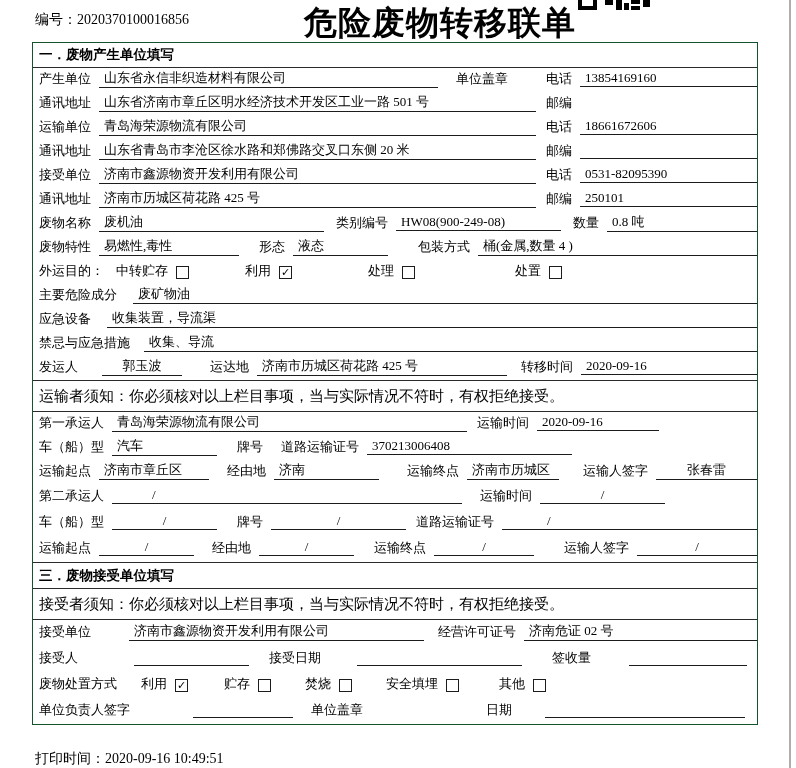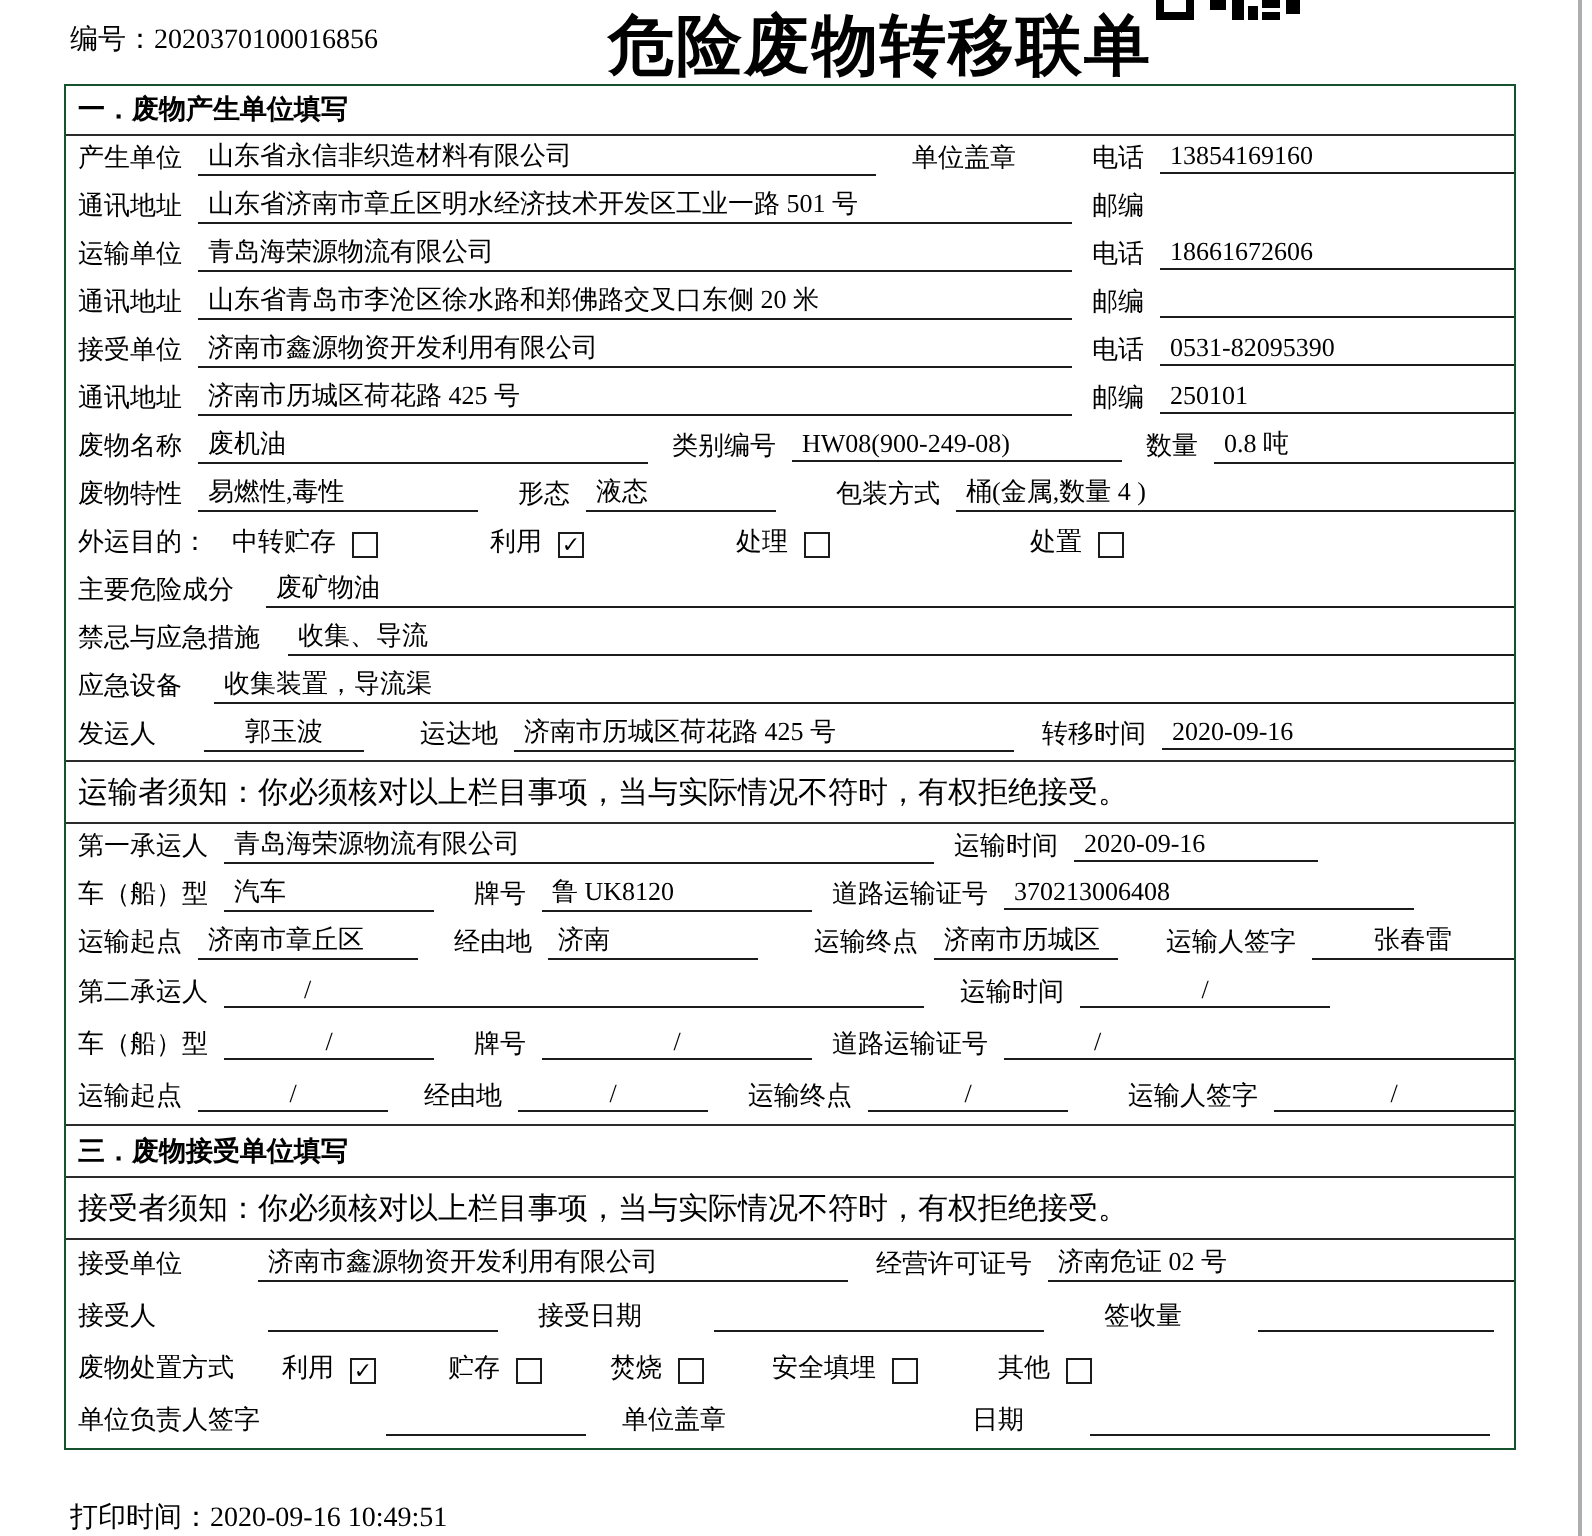--- a/index.html
+++ b/index.html
@@ -158,27 +158,27 @@
           <span class="cb"></span>
         </span>
       </div>
 
       <div class="row">
         <span class="lbl" style="margin-right:16px">主要危险成分</span>
         <span class="val grow">废矿物油</span>
       </div>
 
       <div class="row">
+        <span class="lbl" style="margin-right:16px">应急设备</span>
+        <span class="val grow">收集装置，导流渠</span>
+      </div>
+
+      <div class="row">
         <span class="lbl" style="margin-right:14px">禁忌与应急措施</span>
         <span class="val grow">收集、导流</span>
-      </div>
-
-      <div class="row">
-        <span class="lbl" style="margin-right:16px">应急设备</span>
-        <span class="val grow">收集装置，导流渠</span>
       </div>
 
       <div class="row">
         <span class="lbl">发运人</span>
         <span class="val" style="width:80px;margin-left:16px;text-align:center">郭玉波</span>
         <span class="lbl" style="margin-left:28px">运达地</span>
         <span class="val" style="width:250px">济南市历城区荷花路 425 号</span>
         <span class="lbl" style="margin-left:14px">转移时间</span>
         <span class="val grow">2020-09-16</span>
       </div>
@@ -191,21 +191,20 @@
         <span class="lbl">第一承运人</span>
         <span class="val" style="width:355px">青岛海荣源物流有限公司</span>
         <span class="lbl" style="margin-left:10px">运输时间</span>
         <span class="val" style="width:122px">2020-09-16</span>
       </div>
 
       <div class="row">
         <span class="lbl">车（船）型</span>
         <span class="val" style="width:105px">汽车</span>
         <span class="lbl" style="margin-left:20px">牌号</span>
-        <span class="val" style="width:135px">鲁 UK8120</span>
         <span class="lbl" style="margin-left:10px">道路运输证号</span>
         <span class="val" style="width:205px">370213006408</span>
       </div>
 
       <div class="row">
         <span class="lbl">运输起点</span>
         <span class="val" style="width:110px">济南市章丘区</span>
         <span class="lbl" style="margin-left:18px">经由地</span>
         <span class="val" style="width:105px">济南</span>
         <span class="lbl" style="margin-left:28px">运输终点</span>

